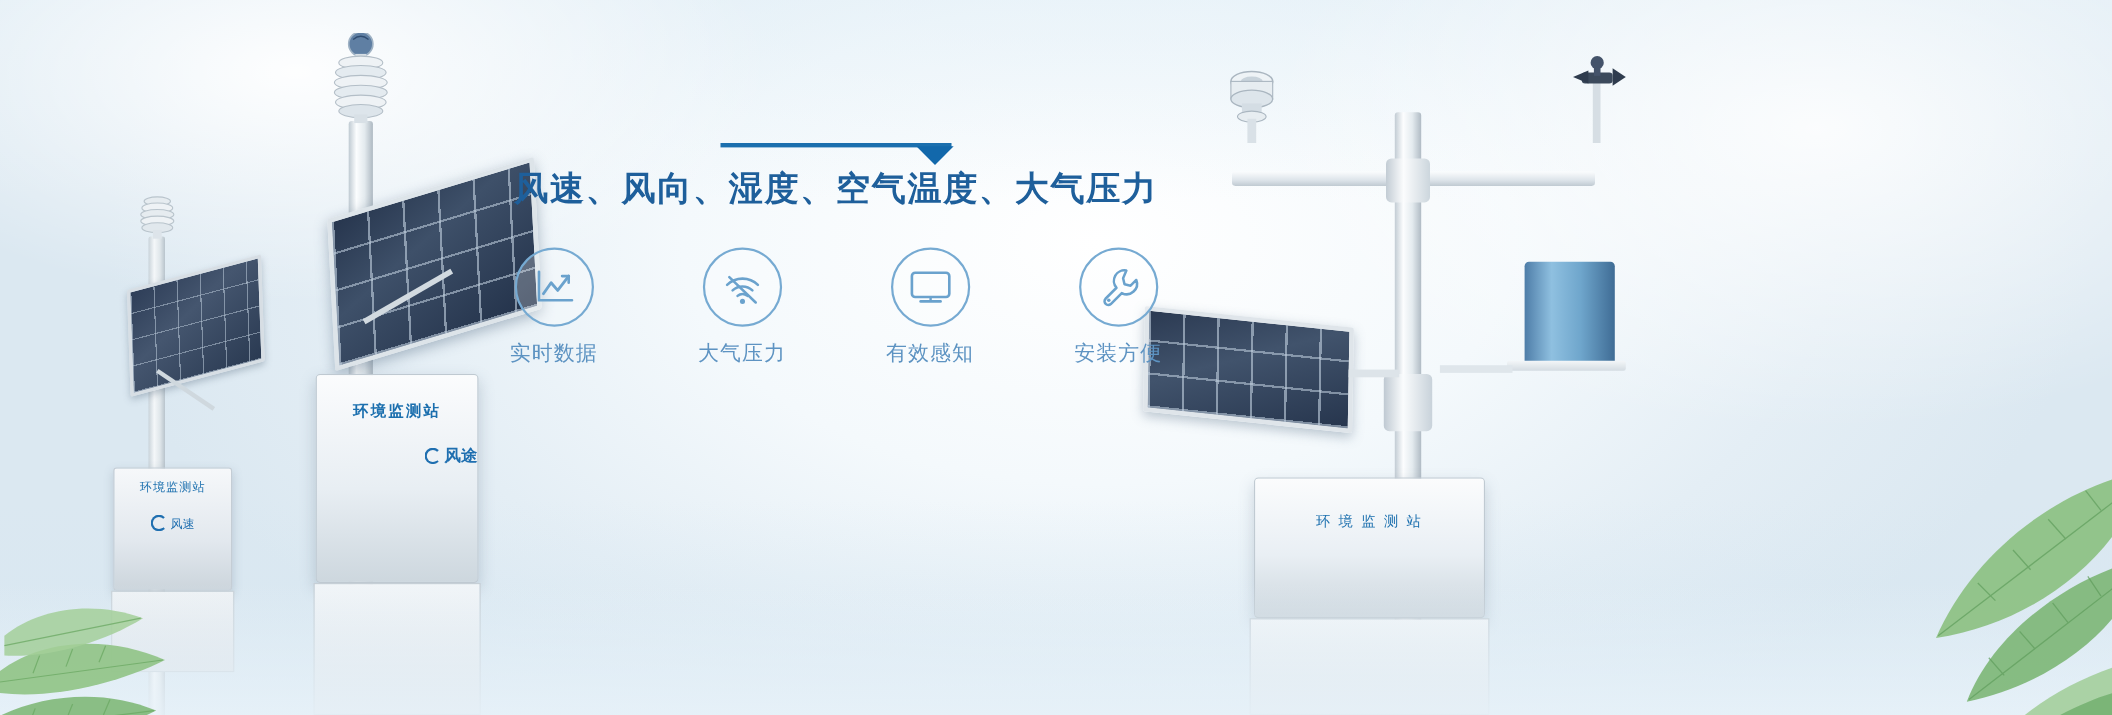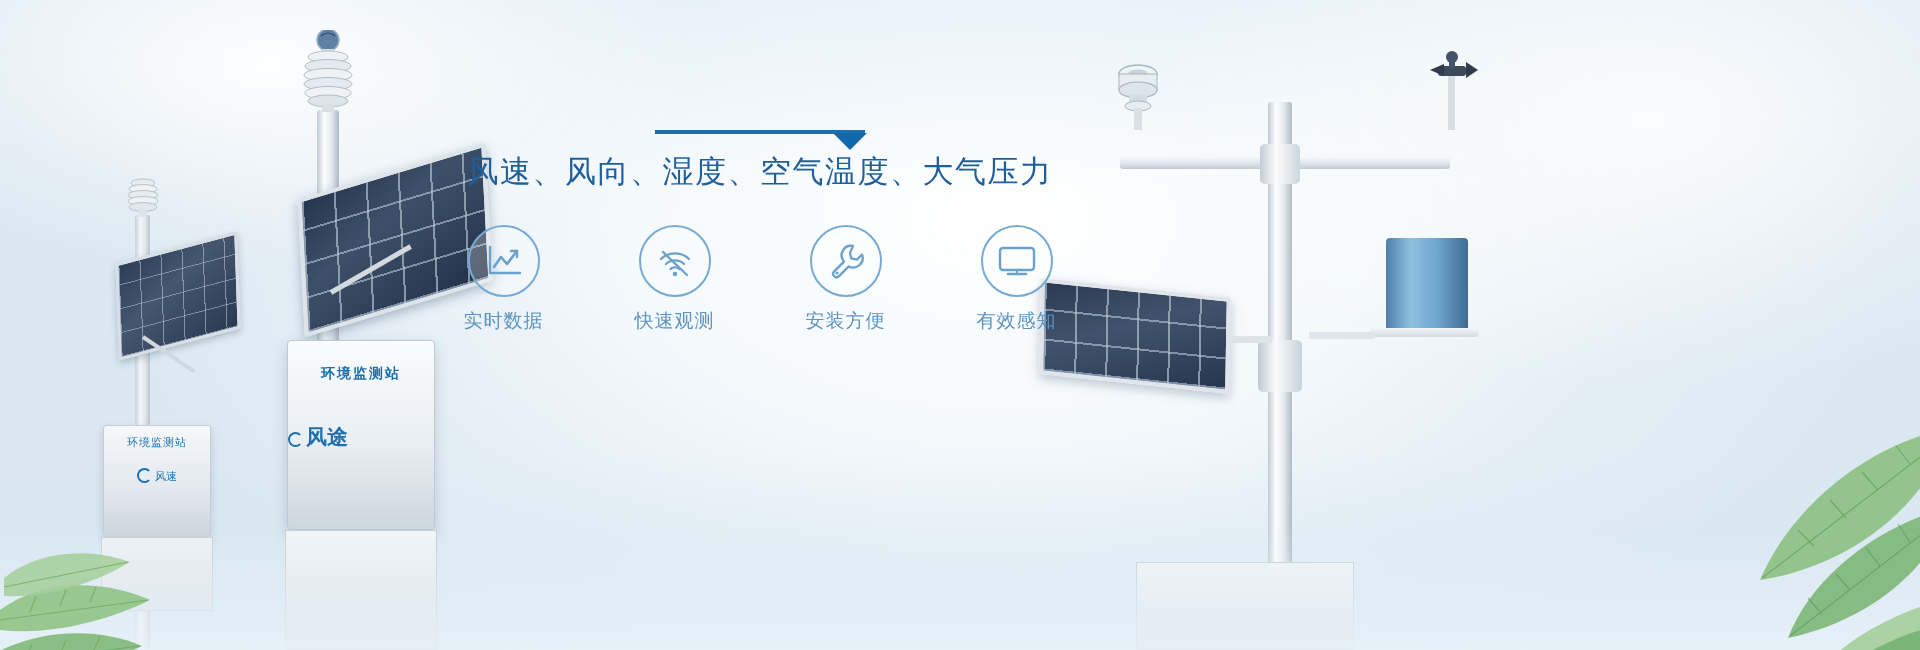--- a/index.html
+++ b/index.html
@@ -42,21 +42,21 @@
   .divider .tri {
     position:absolute; right:-2px; top:3px;
     width:0; height:0;
     border-left:17px solid transparent; border-right:17px solid transparent;
     border-top:17px solid #1268ab;
   }
 
   .sub { margin-top:14px; }
   .sub-line {
     font-size:31px; color:#1e5f9b; line-height:1.52;
-    letter-spacing:1.5px; white-space:nowrap; font-weight:400;
+    letter-spacing:1.5px; white-space:nowrap; font-weight:700;
   }
 
   
   .features {
     display:flex; justify-content:center; gap:59px;
     margin-top:30px;
   }
   .feature { width:112px; text-align:center; }
   .circ {
     width:72px; height:72px; margin:0 auto;
@@ -151,22 +151,22 @@
     position:absolute; left:22px; top:320px; width:148px; height:190px;
     background:linear-gradient(180deg,#fbfcfd,#e8eef3 55%,#cdd7de);
     border:1px solid #bfc9d1; border-radius:4px;
     box-shadow:0 6px 14px rgba(85,108,130,.28);
   }
   #poleB .boxlbl {
     position:absolute; left:0; right:0; top:24px; text-align:center;
     font-size:14px; color:#1b6fae; letter-spacing:2px; font-weight:bold;
   }
   #poleB .logo {
-    position:absolute; left:0; right:0; top:82px; text-align:left;
-    font-size:21px; color:#1f6fb0; font-weight:bold;
+    position:absolute; left:0; right:0; top:64px; text-align:right;
+    font-size:15px; color:#1f6fb0; font-weight:bold;
   }
   #poleB .base {
     position:absolute; left:20px; top:510px; width:152px; height:120px;
     background:linear-gradient(180deg,#f1f5f8,#d9e1e7);
     border:1px solid #c6cfd6;
   }
   .logomark {
     display:inline-block; width:15px; height:15px; margin-right:3px;
     border:2px solid #1f6fb0; border-radius:50%;
     border-right-color:transparent; vertical-align:-3px;
@@ -342,20 +342,23 @@
       <rect x="25" y="9" width="6" height="12" fill="#44536a"></rect>
     </svg>
 
     <div class="rainbucket"></div>
     <div class="shelf"></div>
     <div class="shelfarm"></div>
 
     <div class="panel"></div>
     <div class="panelarm"></div>
 
+    <div class="box">
+      <div class="boxlbl">环 境 监 测 站</div>
+    </div>
     <div class="base"></div>
   </div>
 
   <div class="ground"></div>
 
   <div class="center">
 
 
     <div class="divider">
       <div class="tri"></div>
@@ -381,42 +384,42 @@
       <div class="feature">
         <div class="circ">
           <svg width="40" height="38" viewBox="0 0 40 38">
             <path d="M6 17 A20 20 0 0 1 34 17" stroke="#6aa2cd" stroke-width="2.3" fill="none" stroke-linecap="round"></path>
             <path d="M11 22 A13 13 0 0 1 29 22" stroke="#6aa2cd" stroke-width="2.3" fill="none" stroke-linecap="round"></path>
             <path d="M15.5 27 A7 7 0 0 1 24.5 27" stroke="#6aa2cd" stroke-width="2.3" fill="none" stroke-linecap="round"></path>
             <path d="M8 10 L32 33" stroke="#6aa2cd" stroke-width="2.3" stroke-linecap="round"></path>
             <circle cx="20" cy="32" r="2.3" fill="#6aa2cd"></circle>
           </svg>
         </div>
-        <div class="flabel">快速观测</div>
-      </div>
-
-      <div class="feature">
-        <div class="circ">
-          <svg width="40" height="40" viewBox="0 0 40 40">
-            <path d="M27 5 a9.5 9.5 0 0 0 -9 15.6 L8 30.6 a3.4 3.4 0 0 0 4.8 4.8 L22.8 25.4 A9.5 9.5 0 0 0 36 13.5 l-5.2 5.2 -5.5 -1.3 -1.3 -5.5 Z" stroke="#6aa2cd" stroke-width="2.3" fill="none" stroke-linejoin="round"></path>
-            <circle cx="11" cy="32" r="1.6" fill="#6aa2cd"></circle>
-          </svg>
-        </div>
-        <div class="flabel">安装方便</div>
+        <div class="flabel">大气压力</div>
       </div>
 
       <div class="feature">
         <div class="circ">
           <svg width="42" height="34" viewBox="0 0 42 34">
             <rect x="4" y="4" width="34" height="22" rx="3" stroke="#6aa2cd" stroke-width="2.4" fill="none"></rect>
             <path d="M12 30 H30" stroke="#6aa2cd" stroke-width="2.6" stroke-linecap="round"></path>
             <path d="M21 26 V30" stroke="#6aa2cd" stroke-width="2.2"></path>
           </svg>
         </div>
         <div class="flabel">有效感知</div>
+      </div>
+
+      <div class="feature">
+        <div class="circ">
+          <svg width="40" height="40" viewBox="0 0 40 40">
+            <path d="M27 5 a9.5 9.5 0 0 0 -9 15.6 L8 30.6 a3.4 3.4 0 0 0 4.8 4.8 L22.8 25.4 A9.5 9.5 0 0 0 36 13.5 l-5.2 5.2 -5.5 -1.3 -1.3 -5.5 Z" stroke="#6aa2cd" stroke-width="2.3" fill="none" stroke-linejoin="round"></path>
+            <circle cx="11" cy="32" r="1.6" fill="#6aa2cd"></circle>
+          </svg>
+        </div>
+        <div class="flabel">安装方便</div>
       </div>
 
     </div>
   </div>
 
   <svg class="leaf" id="leafL" viewBox="0 0 230 220">
     <g fill="#93c58a">
       <path d="M10 150 C50 120 110 118 160 140 C120 160 60 176 10 170 Z" opacity=".95"></path>
       <path d="M0 196 C45 170 105 166 152 186 C108 208 48 218 0 214 Z" opacity=".9" fill="#7fb878"></path>
       <path d="M14 118 C46 92 96 86 140 102 C104 124 56 138 14 136 Z" opacity=".85" fill="#a3cf99"></path>

